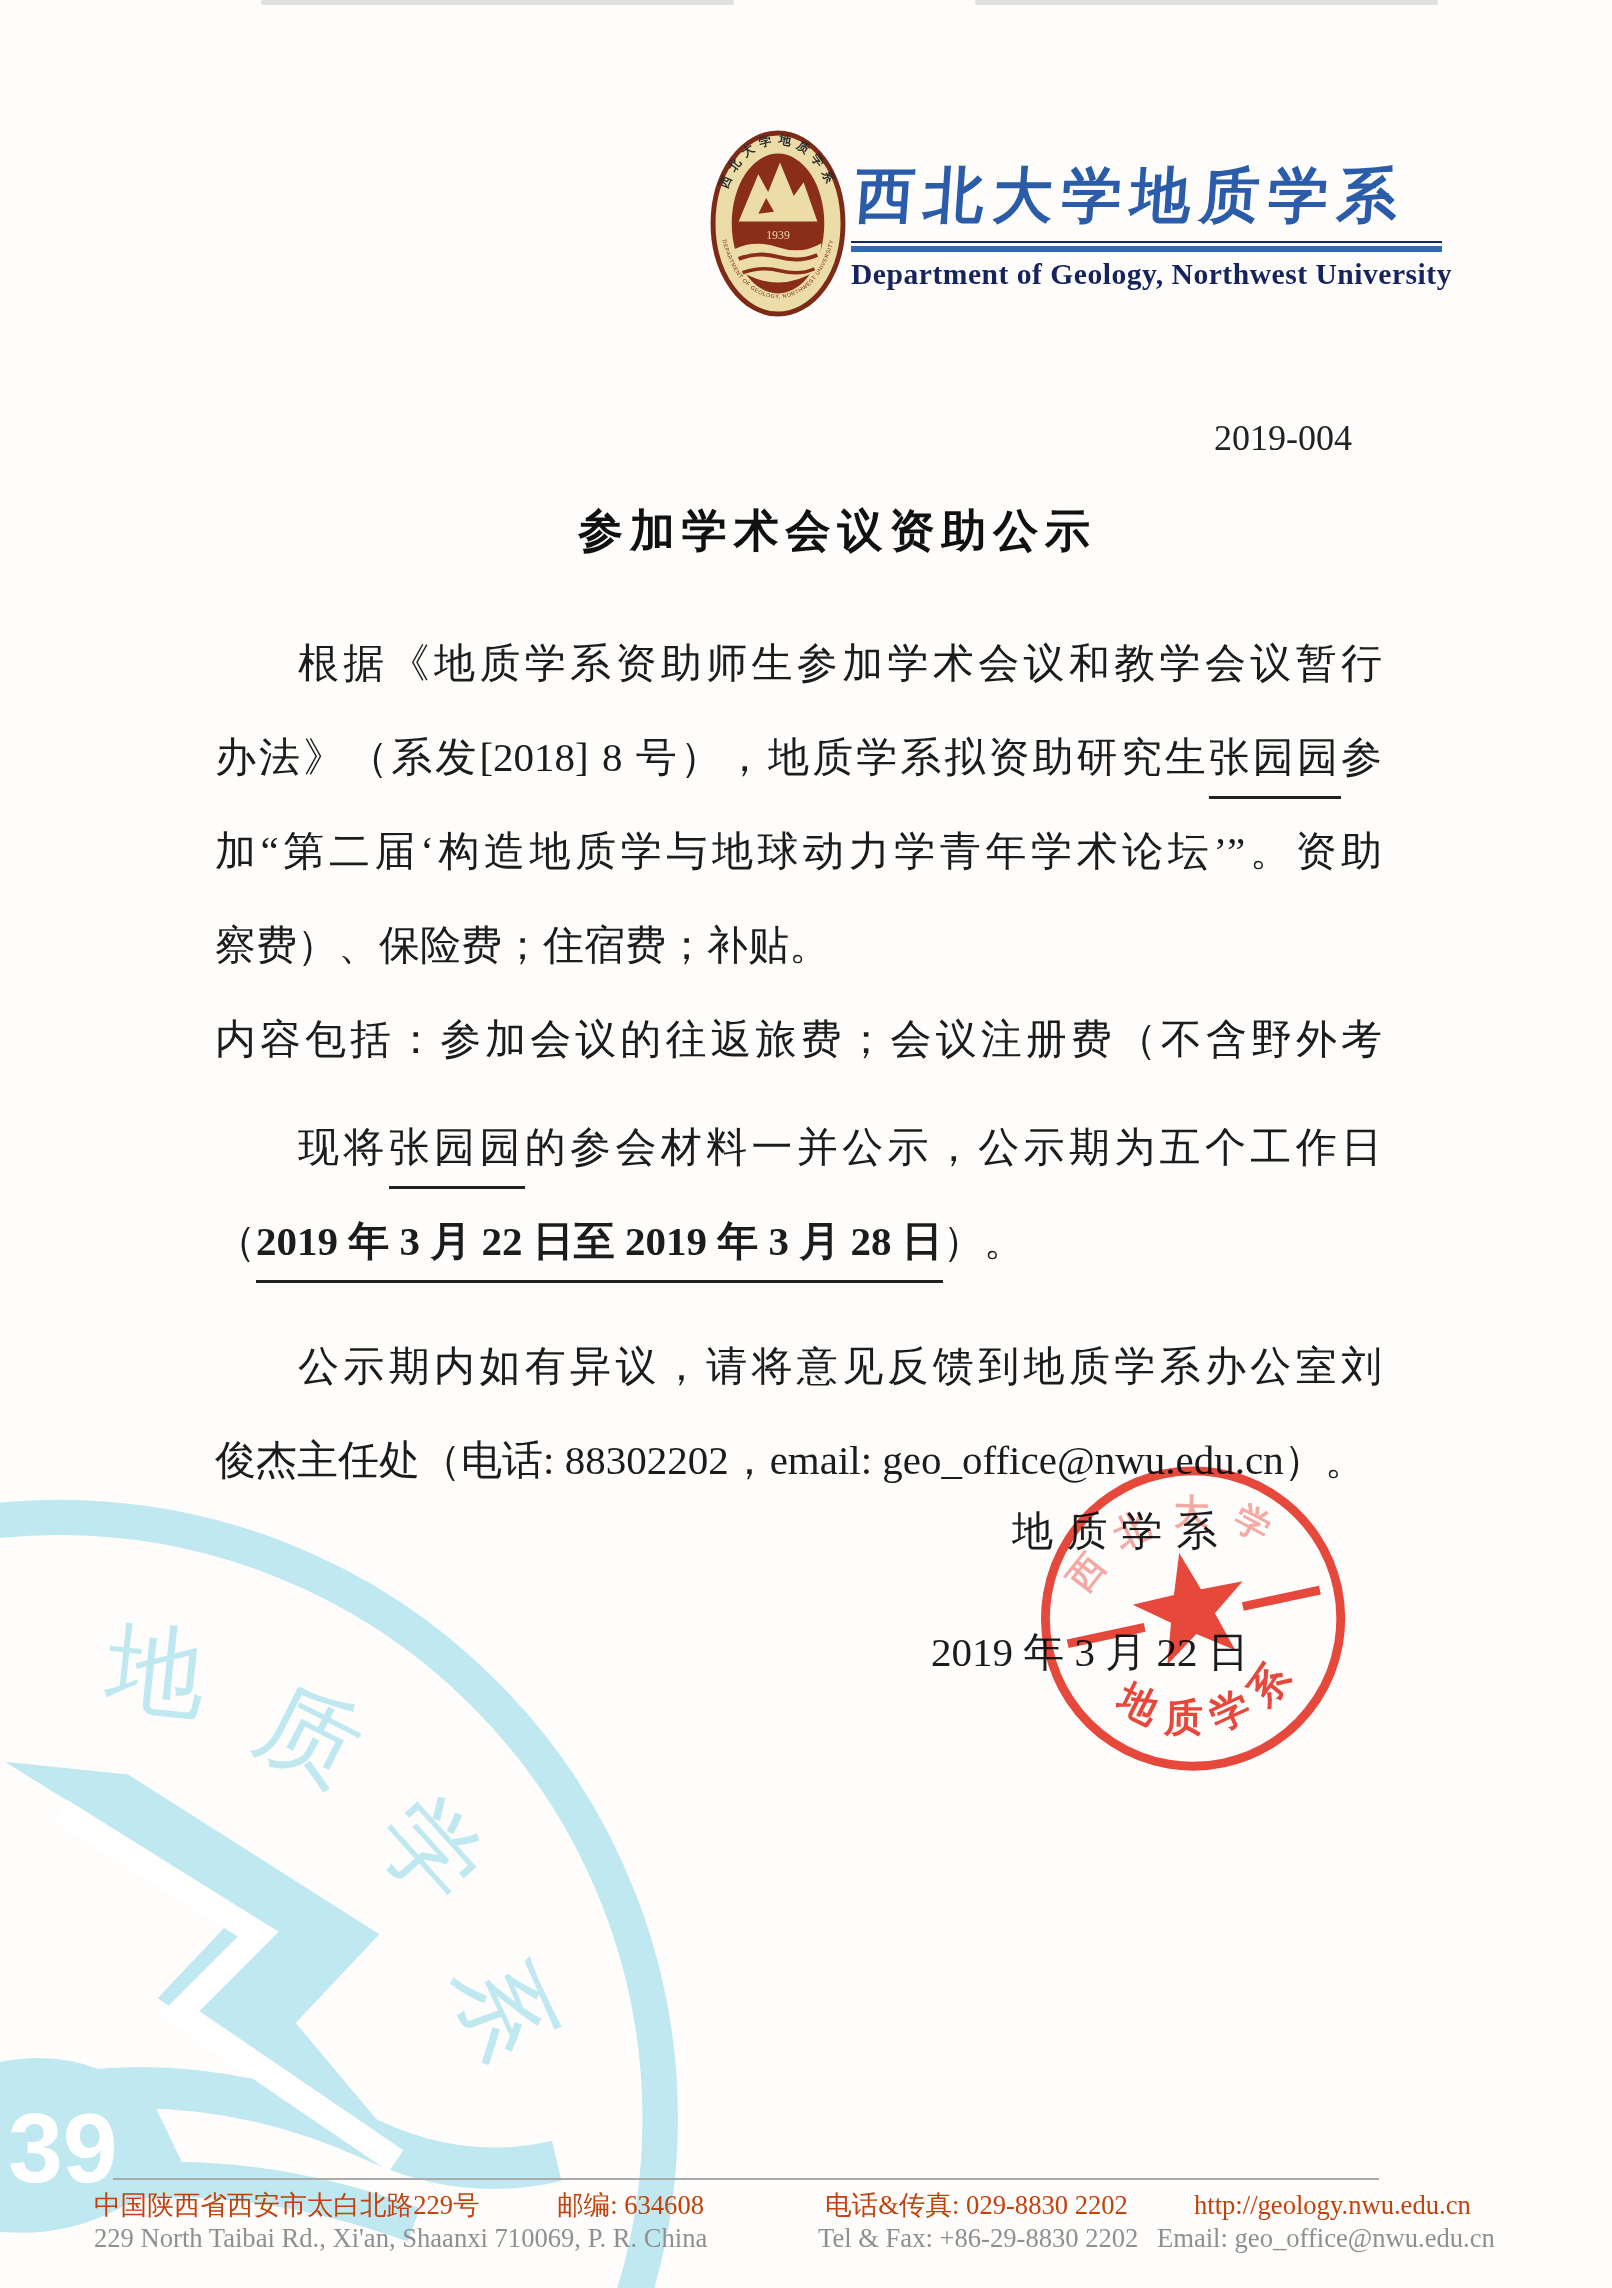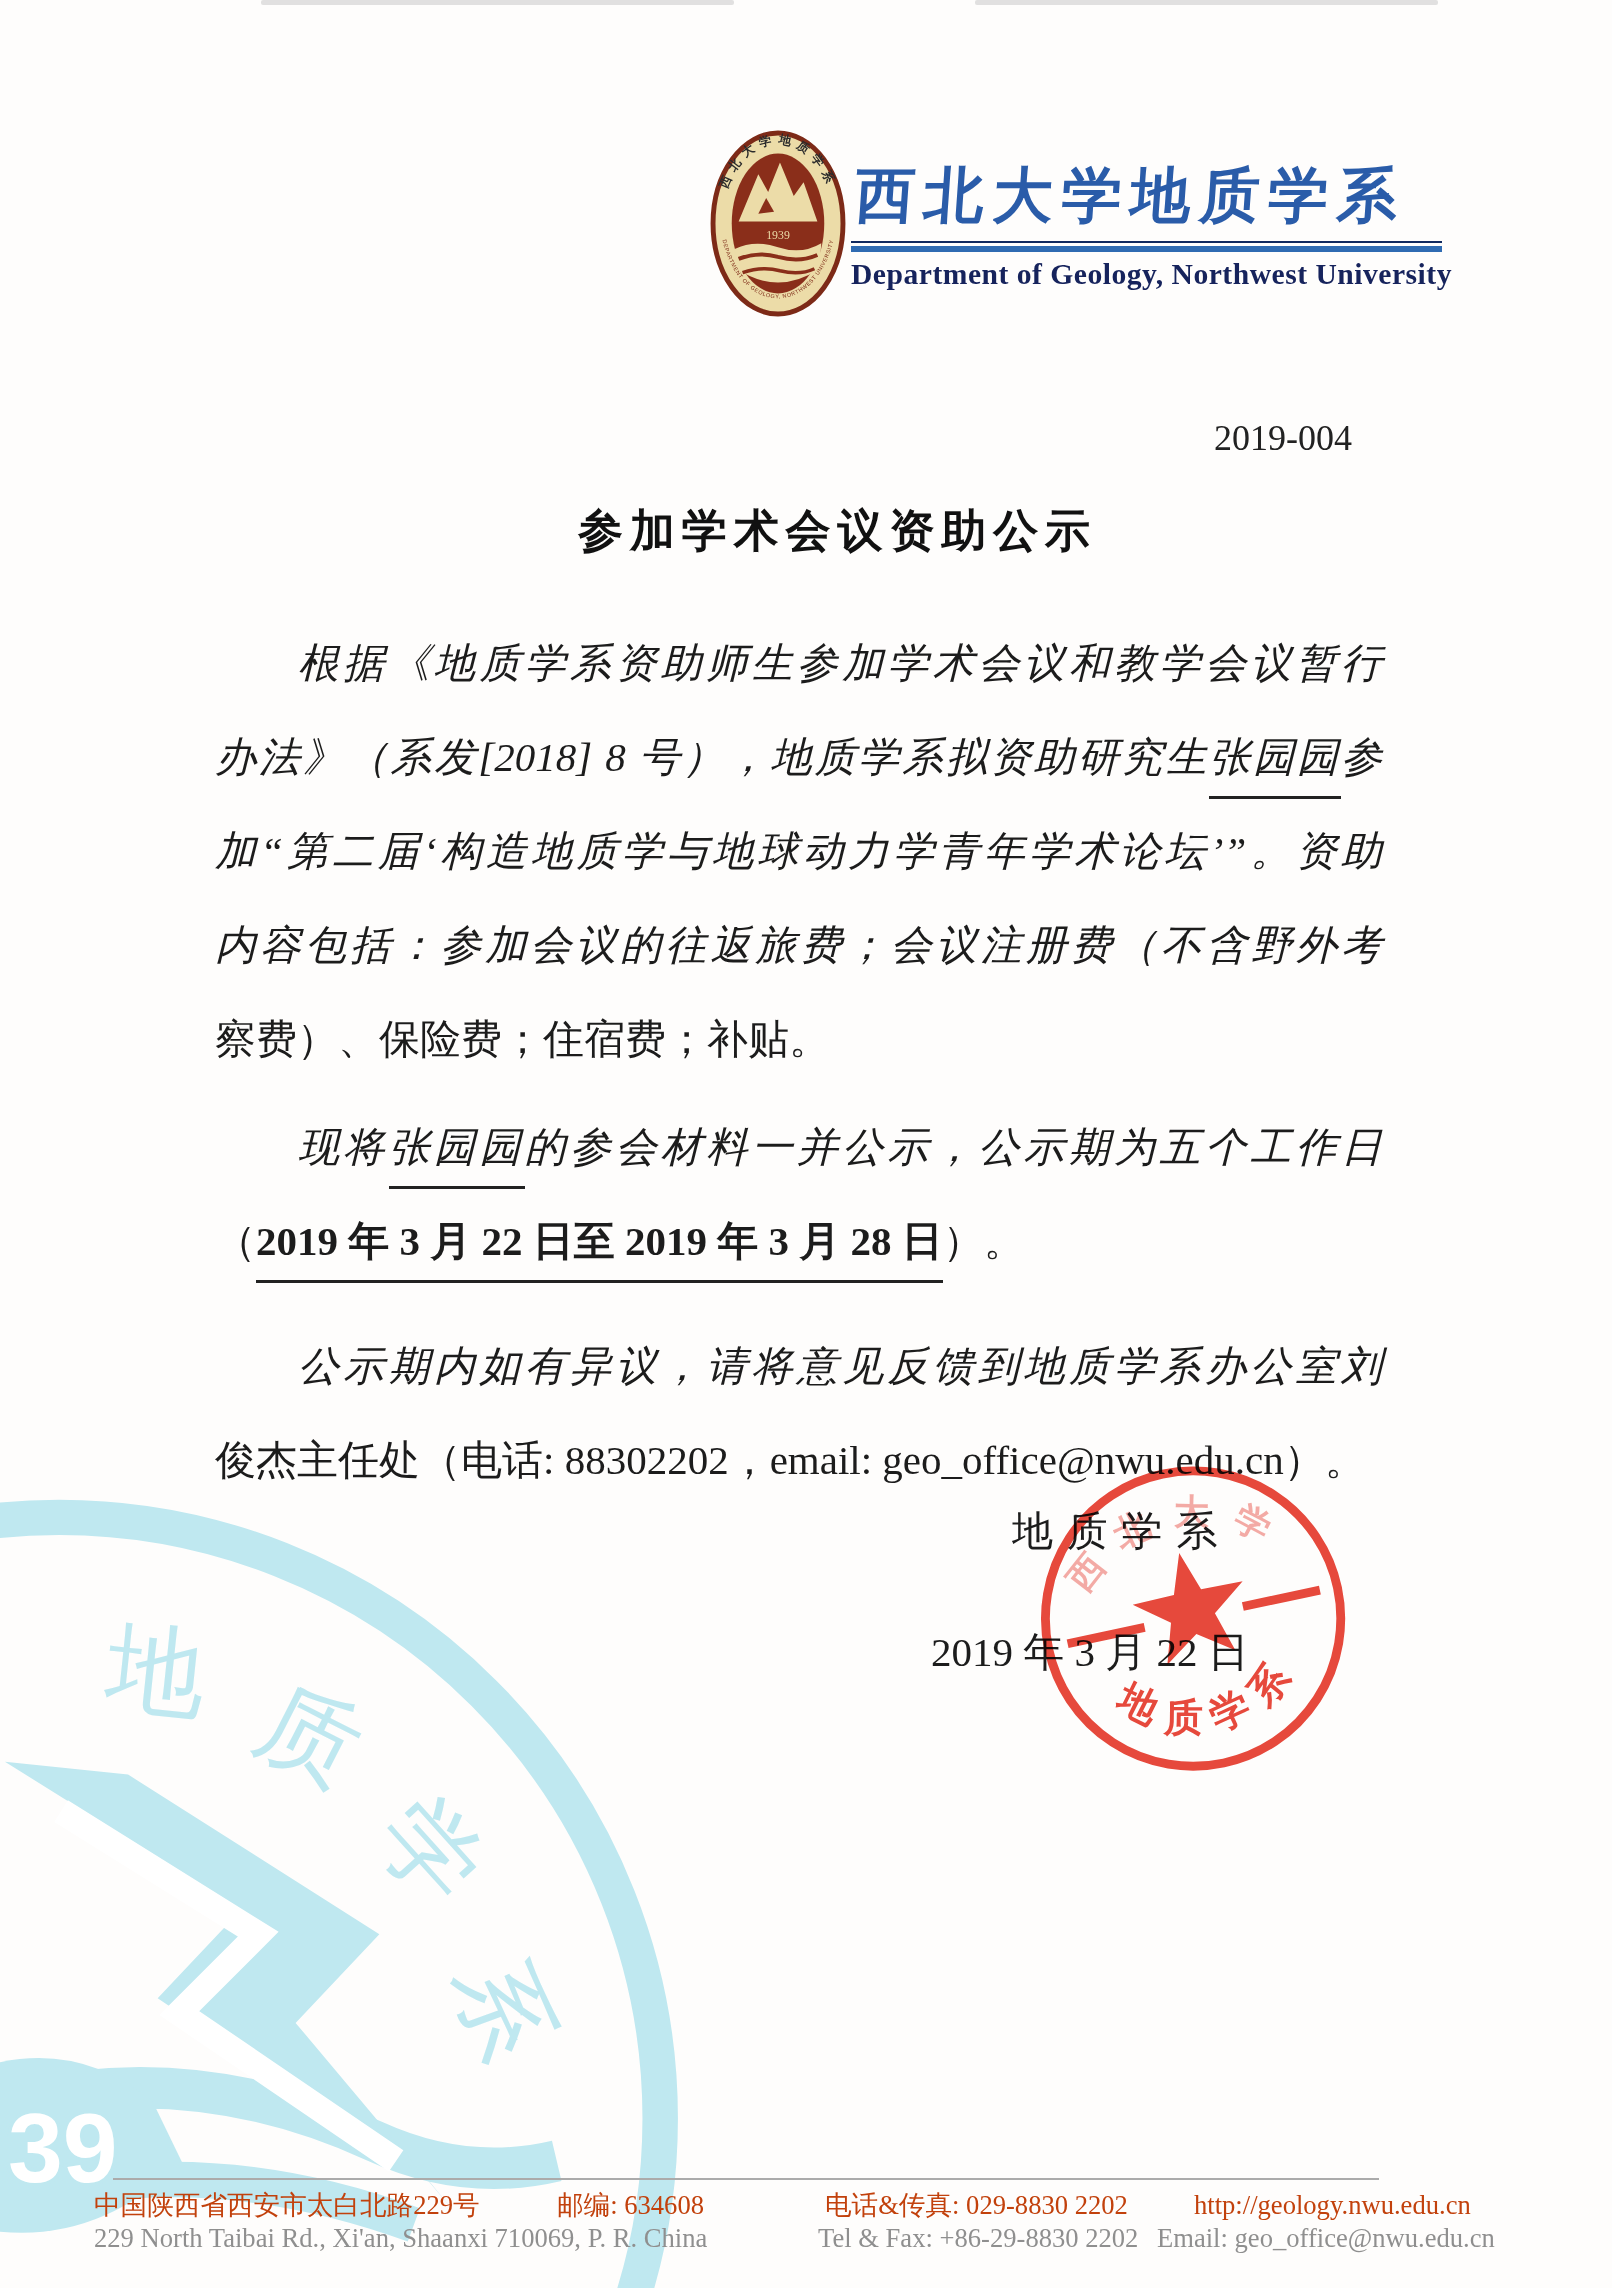--- a/index.html
+++ b/index.html
@@ -28,21 +28,21 @@
   #doc-title{
     left:532px;top:501px;width:611px;text-align:center;
     font-size:45px;font-weight:600;letter-spacing:6.9px;color:#111;white-space:nowrap;
   }
   
   #body{left:215px;top:616px;width:1167px;font-size:41px;line-height:94px;}
   .para{margin:0;}
   .para + .para{margin-top:13.8px;}
   #body .para:nth-child(3){margin-top:31.5px;}
   .bline{white-space:nowrap;}
-  .bline.full{white-space:normal;text-align:justify;text-align-last:justify;font-style:italic;}
+  .bline.full{white-space:normal;text-align:justify;text-align-last:justify;}
   .bline.ind{text-indent:83px;}
   .u{border-bottom:3px solid #222;padding-bottom:16px;}
   .b{font-weight:700;}
   
   #sig-dept{left:1012px;top:1504px;font-size:41px;letter-spacing:13.8px;white-space:nowrap;}
   #sig-date{left:931px;top:1625px;font-size:41px;white-space:nowrap;}
   #stamp{left:1036px;top:1463px;mix-blend-mode:multiply;opacity:.92;transform:rotate(-12deg);}
   
   #watermark{left:0;top:1471px;pointer-events:none;}
   
@@ -104,22 +104,22 @@
 
   <div id="doc-number" class="abs">2019-004</div>
 
   <div id="doc-title" class="abs">参加学术会议资助公示</div>
 
   <div id="body" class="abs">
       <div class="para">
         <div class="bline full ind"><span>根据《地质学系资助师生参加学术会议和教学会议暂行</span></div>
         <div class="bline full"><span>办法》（系发[2018] 8 号），地质学系拟资助研究生</span><span class="u">张园园</span><span>参</span></div>
         <div class="bline full"><span>加“第二届‘构造地质学与地球动力学青年学术论坛’”。资助</span></div>
+        <div class="bline"><span>察费）、保险费；住宿费；补贴。</span></div>
         <div class="bline full"><span>内容包括：参加会议的往返旅费；会议注册费（不含野外考</span></div>
-        <div class="bline"><span>察费）、保险费；住宿费；补贴。</span></div>
       </div>
       <div class="para">
         <div class="bline full ind"><span>现将</span><span class="u">张园园</span><span>的参会材料一并公示，公示期为五个工作日</span></div>
         <div class="bline"><span>（</span><span class="u b">2019 年 3 月 22 日至 2019 年 3 月 28 日</span><span>）。</span></div>
       </div>
       <div class="para">
         <div class="bline full ind"><span>公示期内如有异议，请将意见反馈到地质学系办公室刘</span></div>
         <div class="bline"><span>俊杰主任处（电话: 88302202，email: geo_office@nwu.edu.cn）。</span></div>
       </div>
     </div>

